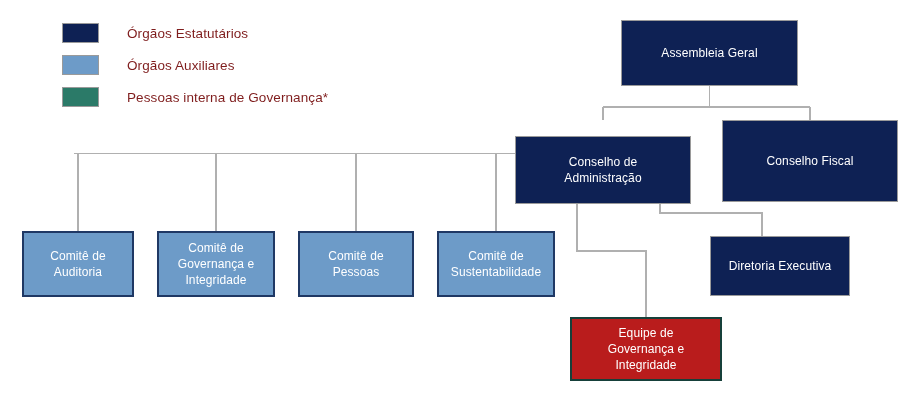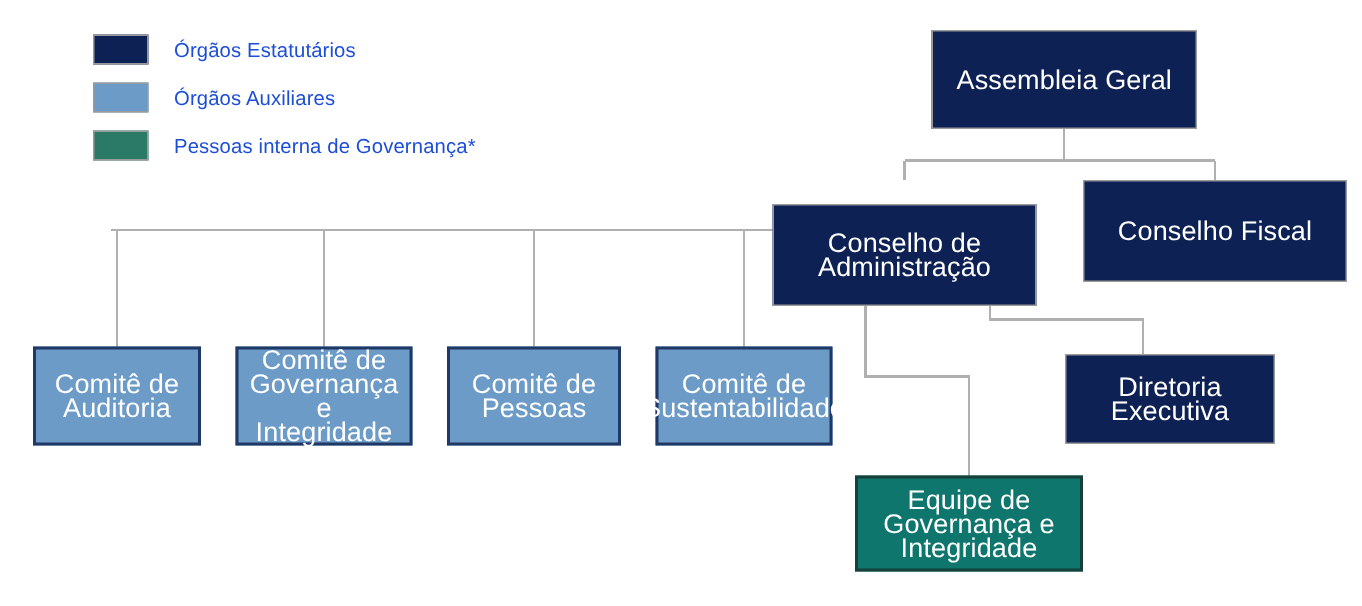--- a/index.html
+++ b/index.html
@@ -47,63 +47,63 @@
     margin-bottom: 2px;
   }
   .legend-swatch {
     width: 37px;
     height: 20px;
     box-sizing: border-box;
     border: 1px solid #9a9a9a;
     flex: 0 0 auto;
   }
   .legend-label {
-    margin-left: 17px;
+    margin-left: 28px;
     font-size: 13.5px;
-    color: #1d4ed8;
+    color: #7f1d1d;
     white-space: nowrap;
     letter-spacing: 0.1px;
   }
 
   
   .node {
     position: absolute;
     box-sizing: border-box;
     display: flex;
     align-items: center;
     justify-content: center;
     text-align: center;
     color: #ffffff;
-    font-size: 18px;
+    font-size: 12px;
     line-height: 16px;
     letter-spacing: 0.1px;
     padding: 2px 6px;
   }
   .node .node-label {
     display: block;
     white-space: pre-line;
   }
 
   .node-statutory {
     background: #0e2154;
     border: 1px solid #9a9a9a;
   }
   .node-auxiliary {
     background: #6d9bc8;
     border: 2px solid #1f3864;
   }
   .node-governance {
-    background: #0f766e;
+    background: #b91c1c;
     border: 2px solid #16403a;
   }
 
   
   #node-assembleia       { left: 621px; top: 20px;  width: 177px; height: 66px; }
   #node-conselho-adm     { left: 515px; top: 136px; width: 176px; height: 68px; text-align: center; }
-  #node-conselho-fiscal  { left: 722px; top: 120px; width: 176px; height: 68px; }
+  #node-conselho-fiscal  { left: 722px; top: 120px; width: 176px; height: 82px; }
   #node-diretoria        { left: 710px; top: 236px; width: 140px; height: 60px; }
   #node-equipe           { left: 570px; top: 317px; width: 152px; height: 64px; }
 
   #node-auditoria        { left: 22px;  top: 231px; width: 112px; height: 66px; }
   #node-governanca       { left: 157px; top: 231px; width: 118px; height: 66px; }
   #node-pessoas          { left: 298px; top: 231px; width: 116px; height: 66px; }
   #node-sustentabilidade { left: 437px; top: 231px; width: 118px; height: 66px; }
 </style>
 </head>
 <body>

